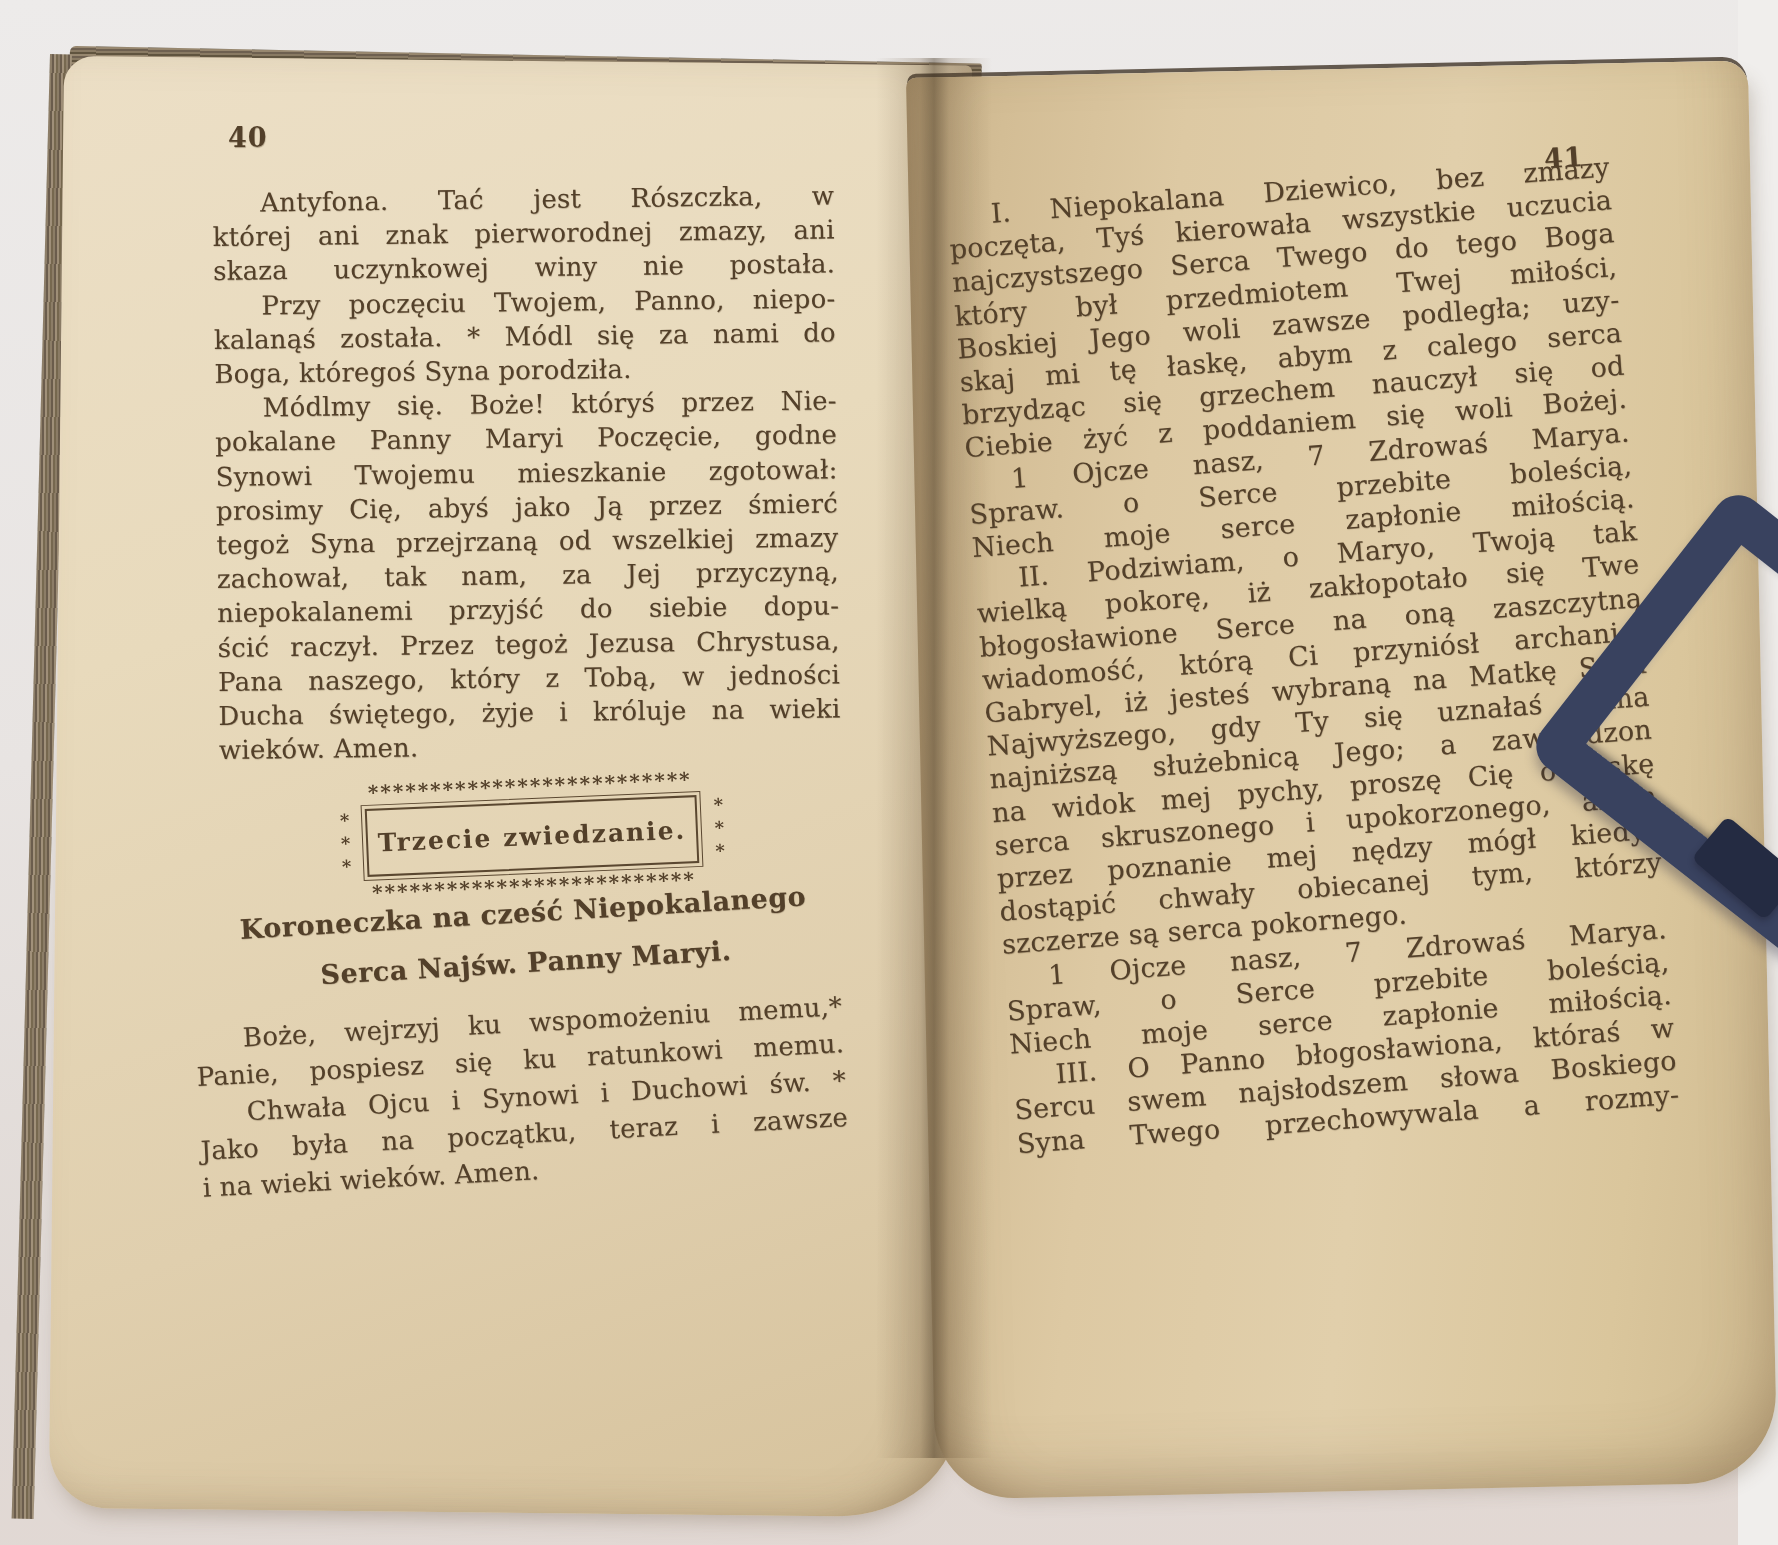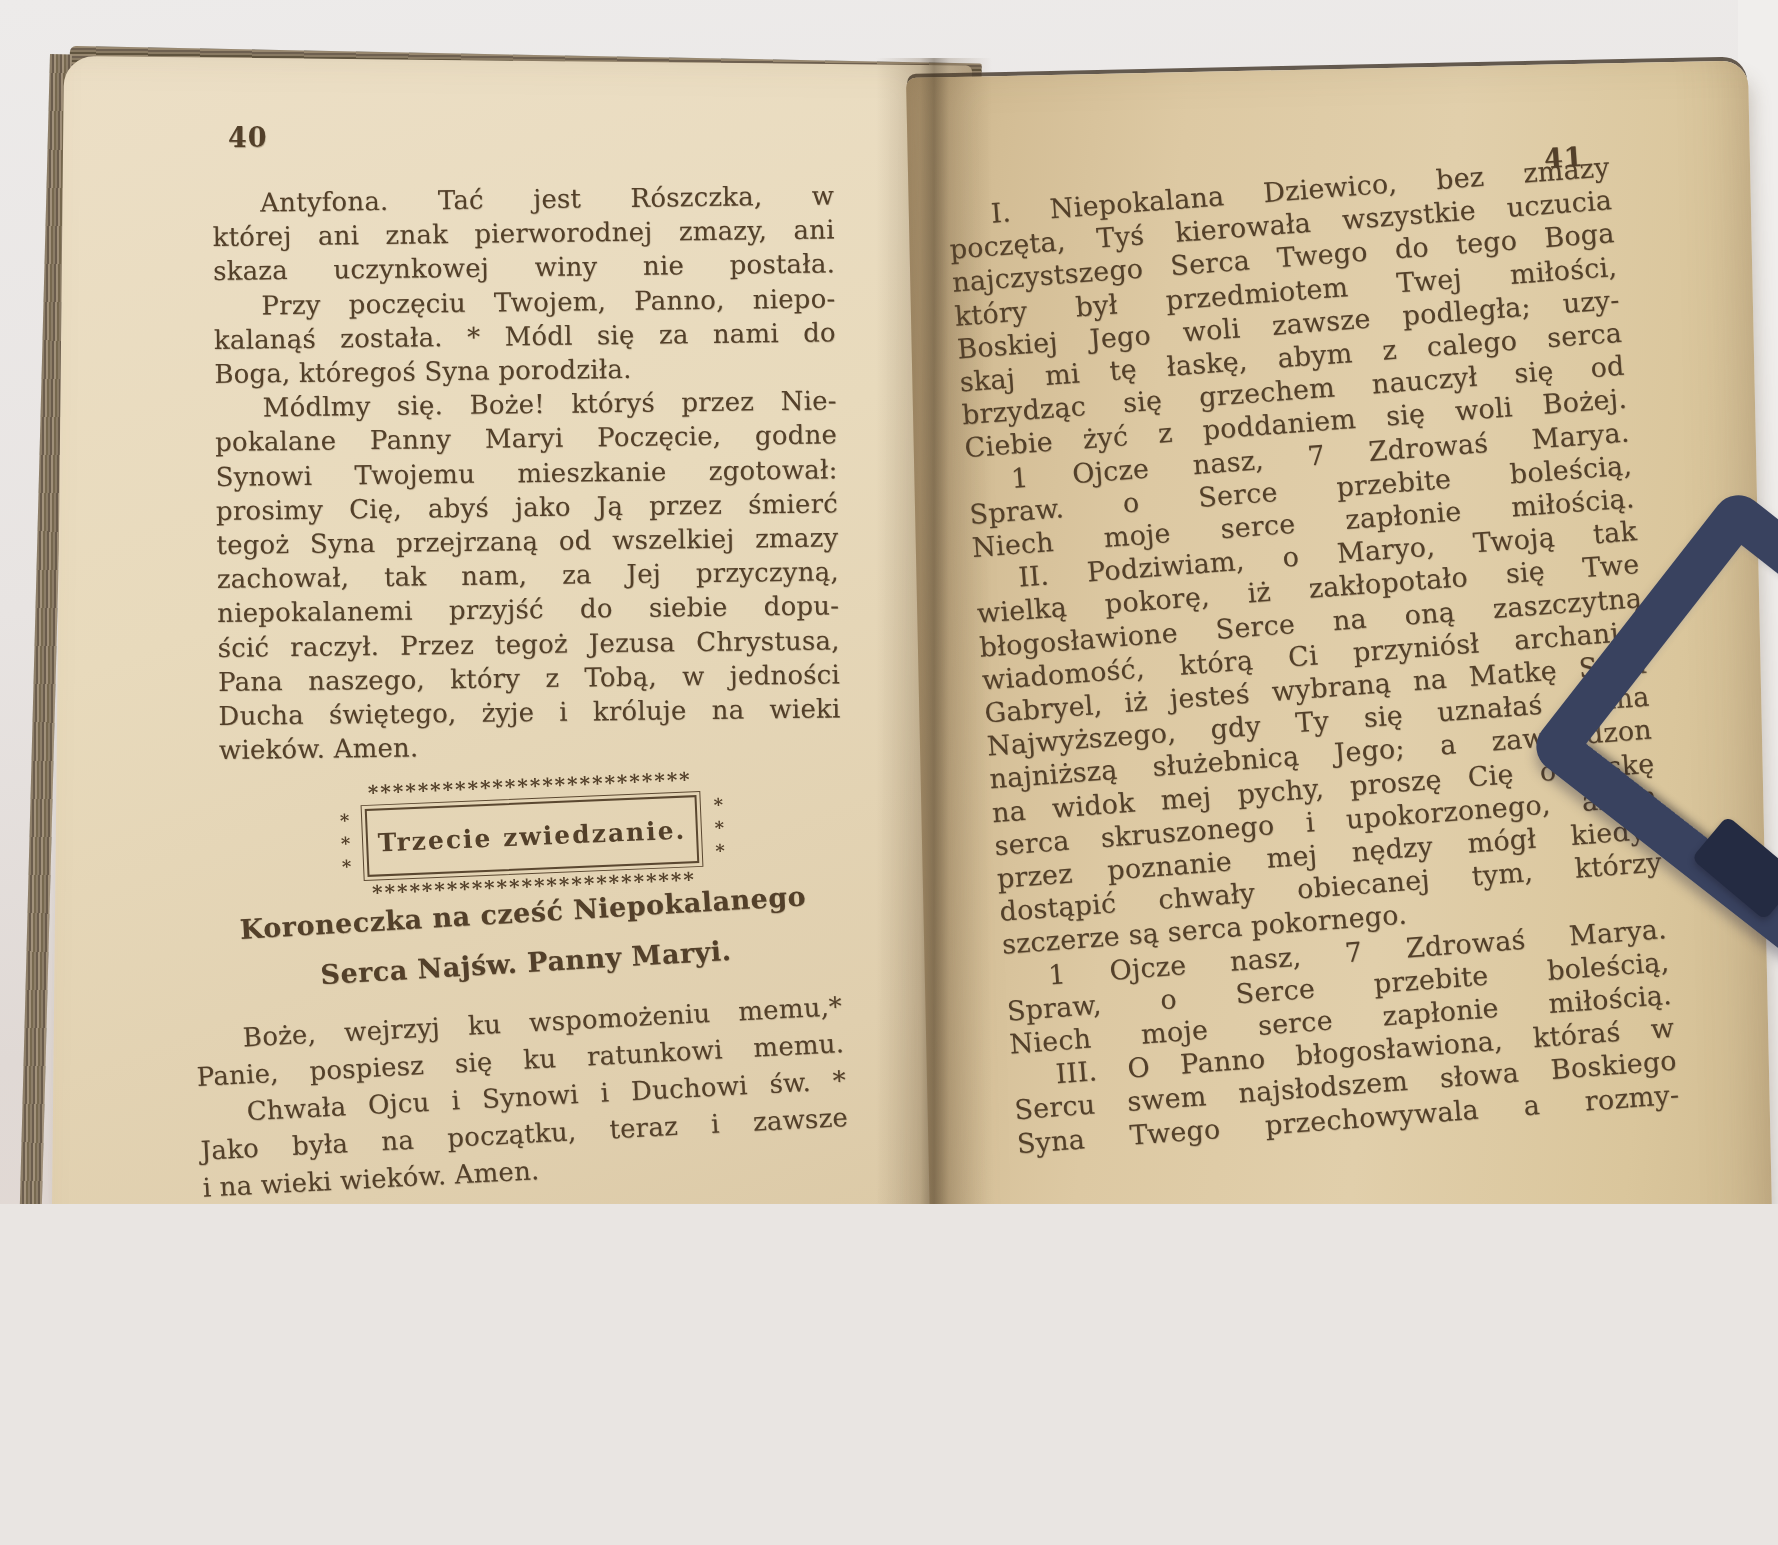--- a/index.html
+++ b/index.html
@@ -1,16 +1,16 @@
 <!DOCTYPE html>
 <html><head>
 <meta charset="utf-8">
 <style>
   html,body{margin:0;padding:0;background:#e9e5e2;}
-  #scene{position:relative;width:1778px;height:1204px;overflow:hidden;
+  #scene{position:relative;width:1778px;height:1545px;overflow:hidden;
          background:linear-gradient(175deg,#edebea 0%,#e8e4e2 45%,#e0d9d5 78%,#e2d8d3 100%);
          font-family:"DejaVu Serif",serif;}
   .bg-strip{position:absolute;left:1738px;top:0;width:40px;height:100%;background:#f0eeec;z-index:1;}
 
   
   .stack-top{position:absolute;left:70px;top:46px;width:912px;height:20px;z-index:2;
     transform:rotate(1.1deg);transform-origin:left top;border-radius:6px 2px 0 0;
     background:repeating-linear-gradient(180deg,#97876f 0 2px,#6e6050 2px 4px,#897a63 4px 6px,#60543f 6px 8px);}
   .stack-left{position:absolute;left:50px;top:54px;width:22px;height:1465px;z-index:2;
     transform:rotate(1.5deg);transform-origin:left top;

